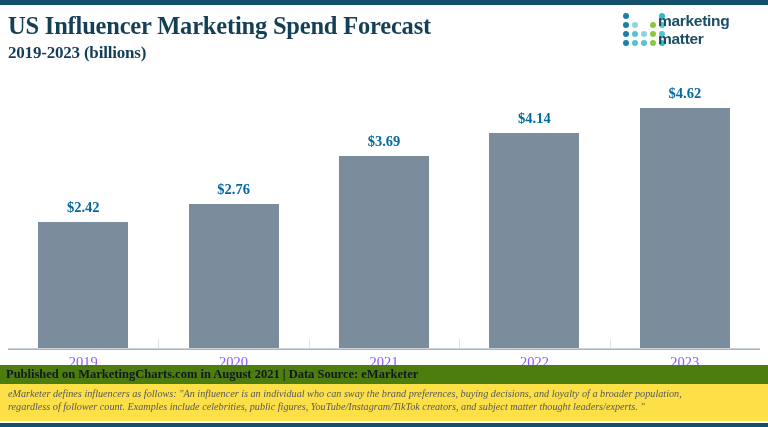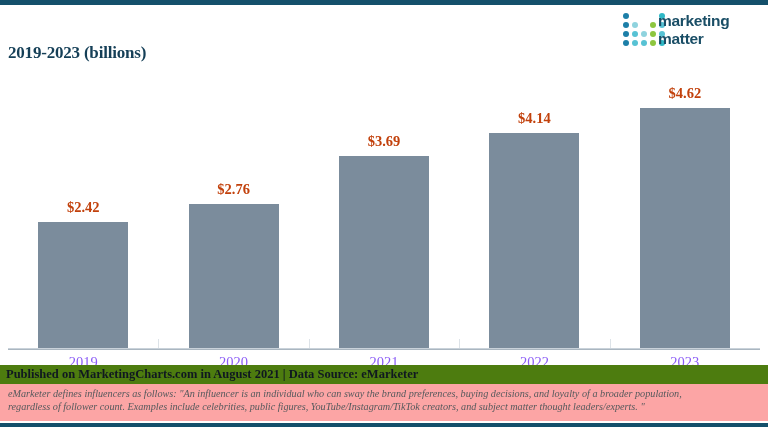--- a/index.html
+++ b/index.html
@@ -82,21 +82,21 @@
     display:flex; flex-direction:column;
     align-items:center; justify-content:flex-end;
   }
   .bar-slot + .bar-slot::before {
     content:""; position:absolute; left:0; bottom:0;
     width:1px; height:9px; background:#DDE3E8;
   }
   .bar-label {
     font-family:"Liberation Serif", serif;
     font-weight:bold; font-size:14.5px;
-    color:#c2410c;
+    color:#0369a1;
     margin-bottom:6px;
     white-space:nowrap;
   }
   .bar-rect {
     width:90px;
     background:#7B8C9C;
   }
   .tick-label {
     position:absolute; bottom:-23px; left:50%;
     transform:translateX(-50%);
@@ -115,37 +115,38 @@
   .published span {
     font-family:"Liberation Serif", serif;
     font-weight:bold; font-size:12.5px;
     color:#101820;
     padding-left:6px;
     white-space:nowrap;
   }
   .note {
     position:absolute; left:0; bottom:2px; width:768px; height:37px;
     padding:3px 8px 0 8px;
-    background:#fca5a5;
+    background:#fde047;
   }
   .note p {
     font-family:"Liberation Serif", serif;
     font-style:italic;
     font-size:10.2px;
     line-height:13px;
     color:#55595C;
     white-space:nowrap;
   }
 </style>
 </head>
 <body>
 
 <div id="root">
 
   <div class="header">
+    <div class="title">US Influencer Marketing Spend Forecast</div>
     <div class="subtitle">2019-2023 (billions)</div>
 
     <div class="logo">
       <div class="logo-dots" id="logo-dots">
           <i style="background: rgb(28, 127, 168);"></i>
           <i style="background: rgb(255, 255, 255);"></i>
           <i style="background: rgb(255, 255, 255);"></i>
           <i style="background: rgb(255, 255, 255);"></i>
           <i style="background: rgb(47, 184, 198);"></i>
           <i style="background: rgb(28, 127, 168);"></i>

